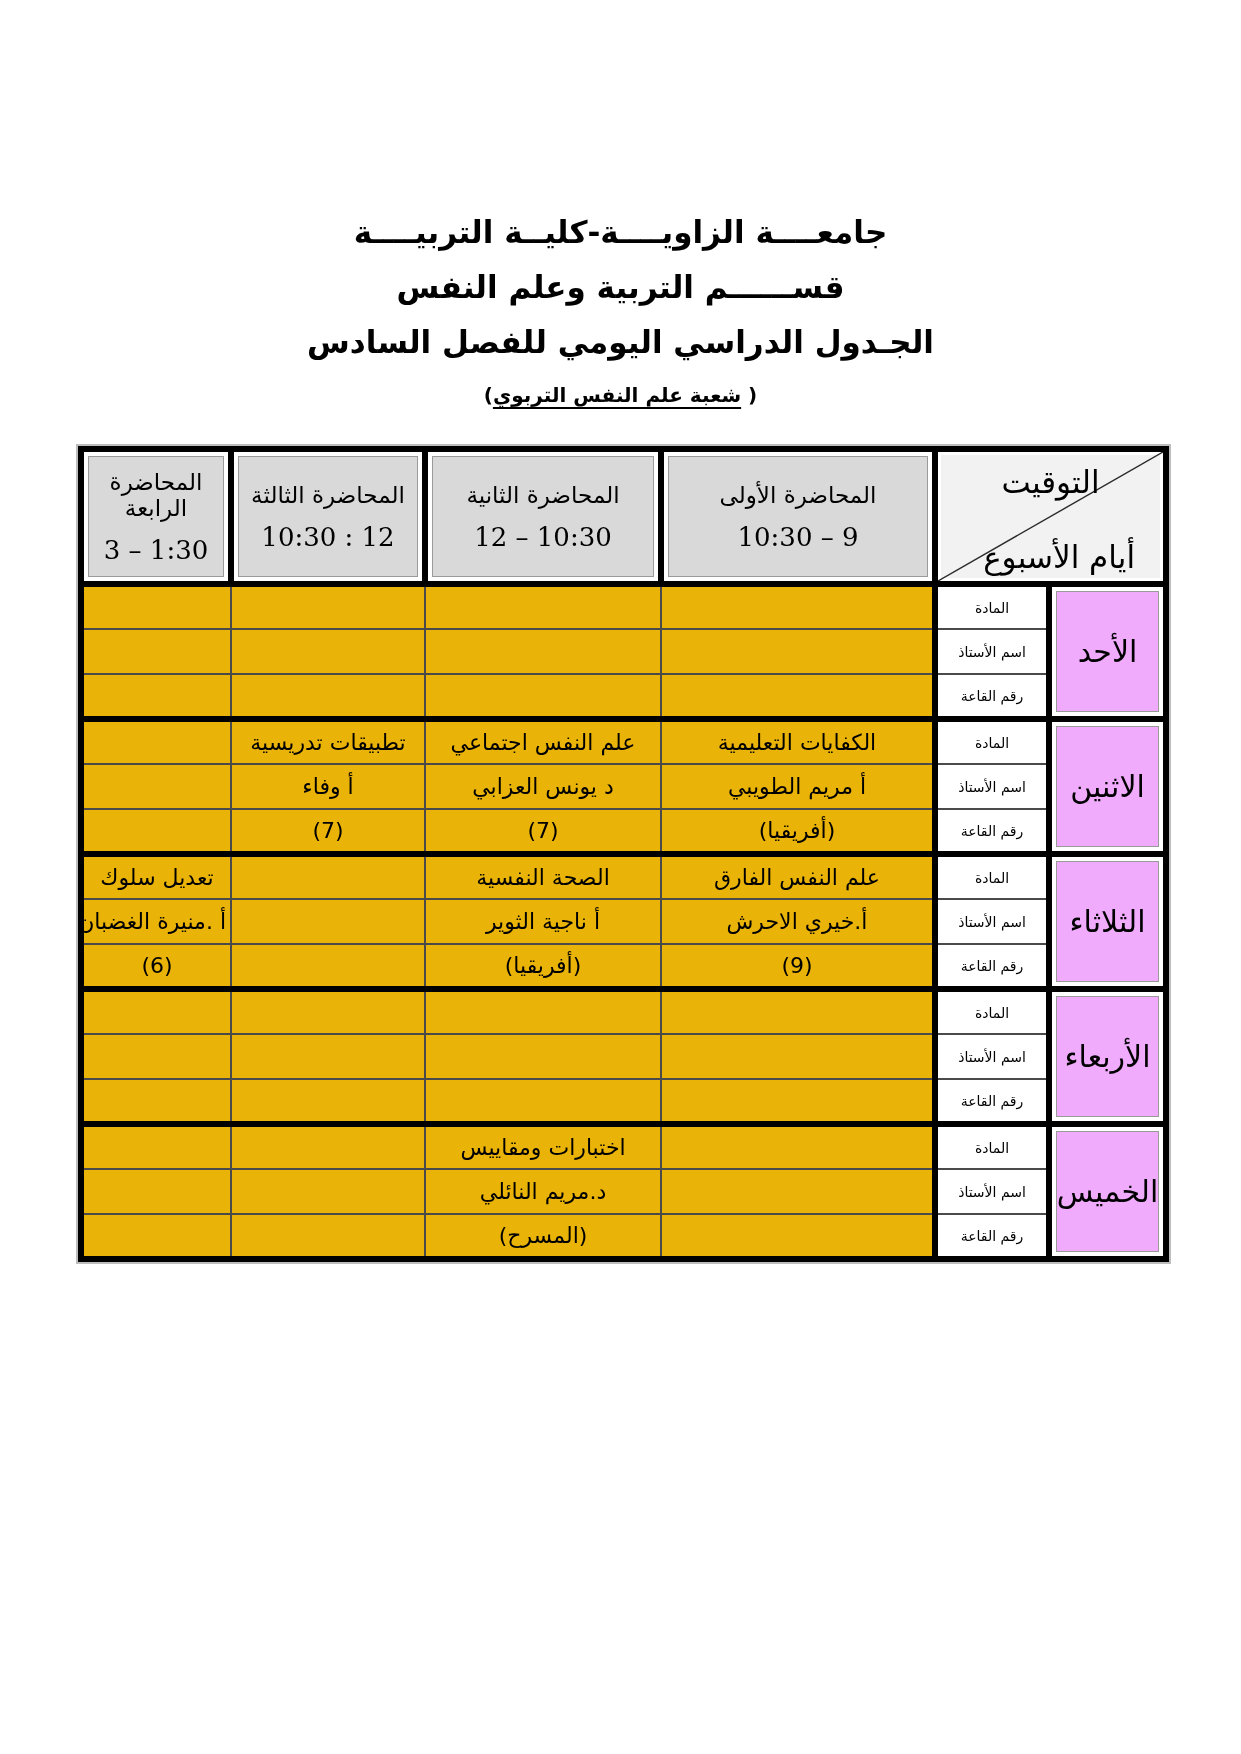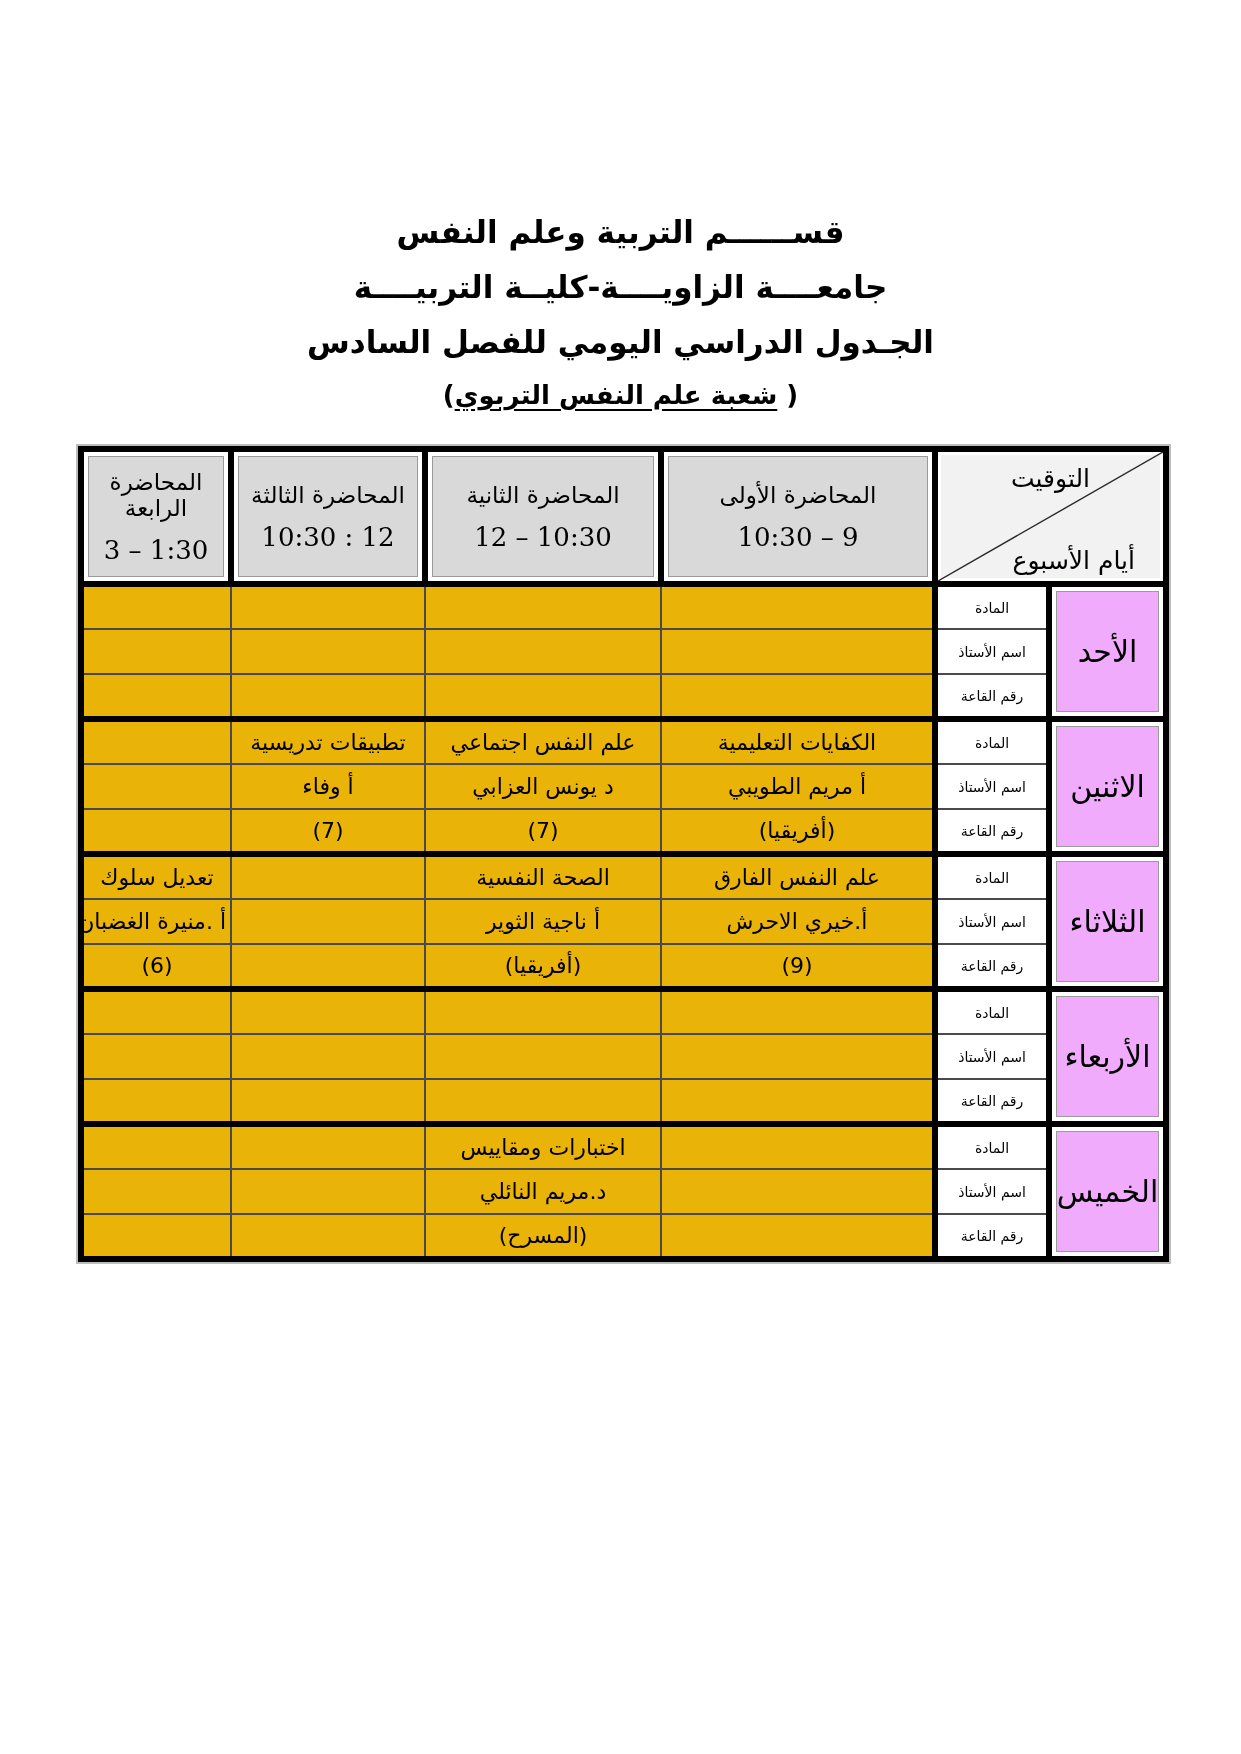--- a/index.html
+++ b/index.html
@@ -3,21 +3,21 @@
 <meta charset="utf-8">
 <style>
   html,body{margin:0;padding:0;background:#fff;}
   body{
     width:1241px;height:1754px;position:relative;
     font-family:"DejaVu Sans",sans-serif;color:#000;
   }
   
   .titles{ text-align:center; padding-top:205px; direction:rtl; }
   .title-line{ font-weight:bold; font-size:31px; line-height:55px; letter-spacing:.5px; }
-  .title-line.sub{ font-size:26px; line-height:50px; }
+  .title-line.sub{ font-size:20px; line-height:50px; }
   .title-line.sub .under{ text-decoration:underline; text-underline-offset:5px; }
 
   
   .sheet{ padding:26px 0 0 78px; }
   table.sched{
     direction:rtl;
     border-collapse:collapse;
     table-layout:fixed;
     width:1085px;
     border:6px solid #000;
@@ -45,21 +45,21 @@
     font-family:"DejaVu Serif",serif;
     font-size:26px;
     margin-top:14px;
   }
   
   th.corner{
     border:6px solid #000;
     background:#f2f2f2;
     box-shadow:inset 0 0 0 3px #fff;
     position:relative;
-    font-size:25px;
+    font-size:31px;
   }
   th.corner .diag{ position:absolute; inset:0; width:100%; height:100%; }
   .corner-top{ position:absolute; top:12px; left:50%; transform:translateX(-50%); white-space:nowrap; }
   .corner-bottom{ position:absolute; bottom:6px; right:28px; white-space:nowrap; }
 
   
   td.day{
     border-left:6px solid #000;
     border-bottom:6px solid #000;
     background:#f0abfc;
@@ -78,22 +78,22 @@
   td.slot{ font-size:22px; background:#eab308; white-space:nowrap; }
   td.slot.bthick{ border-left:6px solid #000; } 
 
   
   tr.rend td{ border-bottom:6px solid #000; }
 </style>
 </head>
 <body>
 
 <div class="titles">
+  <div class="title-line">جامعــــة الزاويــــة-كليــة التربيــــة</div>
   <div class="title-line">قســــــم التربية وعلم النفس</div>
-  <div class="title-line">جامعــــة الزاويــــة-كليــة التربيــــة</div>
   <div class="title-line">الجـدول الدراسي اليومي للفصل السادس</div>
   <div class="title-line sub"><span>( </span><span class="under">شعبة علم النفس التربوي</span><span>)</span></div>
 </div>
 
 <div class="sheet">
 <table class="sched">
   <colgroup>
     <col style="width:117px">
         <col style="width:114px">
         <col style="width:274px">

